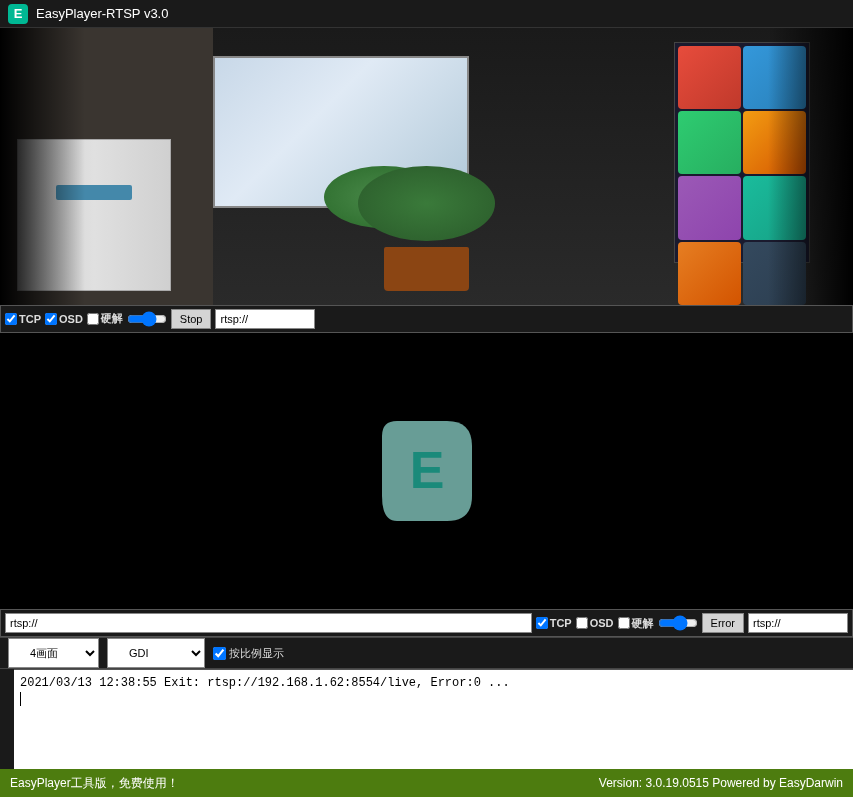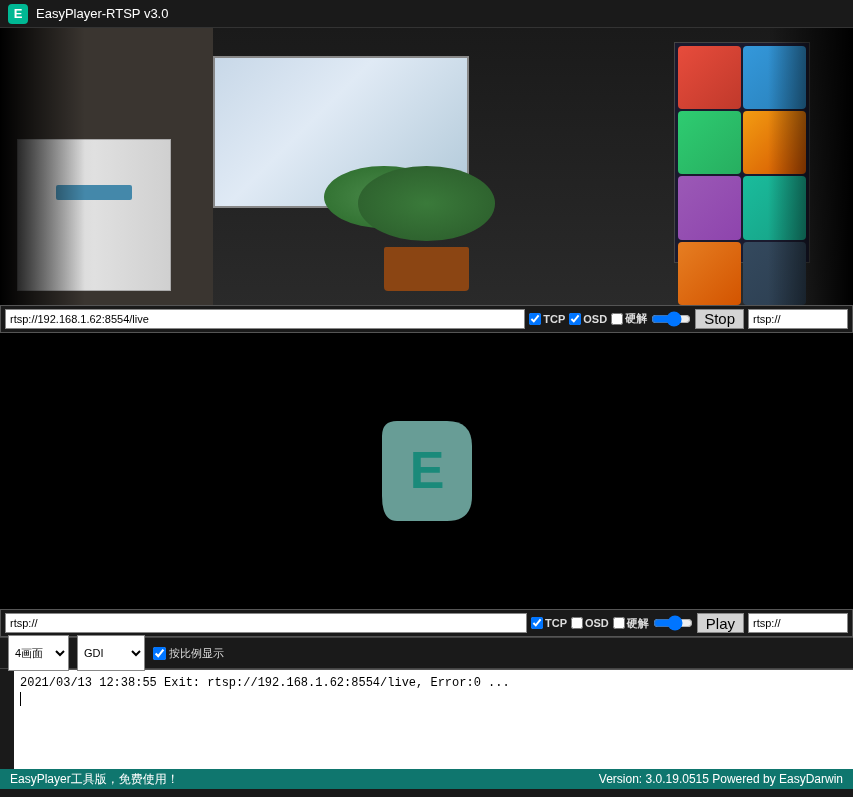--- a/index.html
+++ b/index.html
@@ -226,21 +226,21 @@
 
     .slider-mini {
       width: 40px;
       height: 14px;
       flex-shrink: 0;
     }
 
     .action-btn {
       height: 20px;
       padding: 0 8px;
-      font-size: 15px;
+      font-size: 11px;
       border: 1px solid #888;
       background: #d4d4d4;
       color: #000;
       cursor: pointer;
       white-space: nowrap;
       flex-shrink: 0;
     }
 
     .url-input-right {
       width: 100px;
@@ -275,26 +275,26 @@
       background: #1a1a1a;
       border-top: 1px solid #444;
       border-bottom: 1px solid #444;
       display: flex;
       align-items: center;
       padding: 0 8px;
       gap: 8px;
     }
 
     .select-box {
-      height: 36px;
+      height: 30px;
       background: #fff;
       color: #000;
       border: 1px solid #888;
       font-size: 11px;
-      padding: 0 2px;
+      padding: 0 17px;
     }
 
     .checkbox-label {
       display: flex;
       align-items: center;
       gap: 3px;
       font-size: 11px;
       color: #ddd;
     }
 
@@ -327,22 +327,22 @@
       display: inline-block;
       animation: blink 1s step-end infinite;
     }
 
     @keyframes blink {
       50% { opacity: 0; }
     }
 
     
     #statusbar {
-      height: 20px;
-      background: #0f766e;
+      height: 28px;
+      background: #4d7c0f;
       display: flex;
       align-items: center;
       justify-content: space-between;
       padding: 0 10px;
     }
 
     #statusbar .left-status {
       font-size: 12px;
       color: #fff;
     }
@@ -426,21 +426,20 @@
 
             </div>
           </div>
           <div class="dark-sides-left"></div>
           <div class="dark-sides-right"></div>
         </div>
 
       </div>
 
       <div class="control-bar">
-        <input type="text" class="url-input" value="rtsp://192.168.1.62:8554/live" style="">
         <div class="checkbox-group">
           <input type="checkbox" checked="" style="">
           <label>TCP</label>
         </div>
         <div class="checkbox-group">
           <input type="checkbox" checked="" style="">
           <label>OSD</label>
         </div>
         <div class="checkbox-group">
           <input type="checkbox" style="">
@@ -476,21 +475,21 @@
         </div>
         <div class="checkbox-group">
           <input type="checkbox" style="">
           <label>OSD</label>
         </div>
         <div class="checkbox-group">
           <input type="checkbox" style="">
           <label>硬解</label>
         </div>
         <input type="range" class="slider-mini" min="0" max="100" value="60" style="">
-        <button class="action-btn">Play</button>
+        <button class="action-btn">Error</button>
         <input type="text" class="url-input-right" value="rtsp://" style="">
       </div>
     </div>
   </div>
 
 </div>
 
 <div id="bottom-toolbar">
   <select class="select-box">
     <option>4画面</option>

